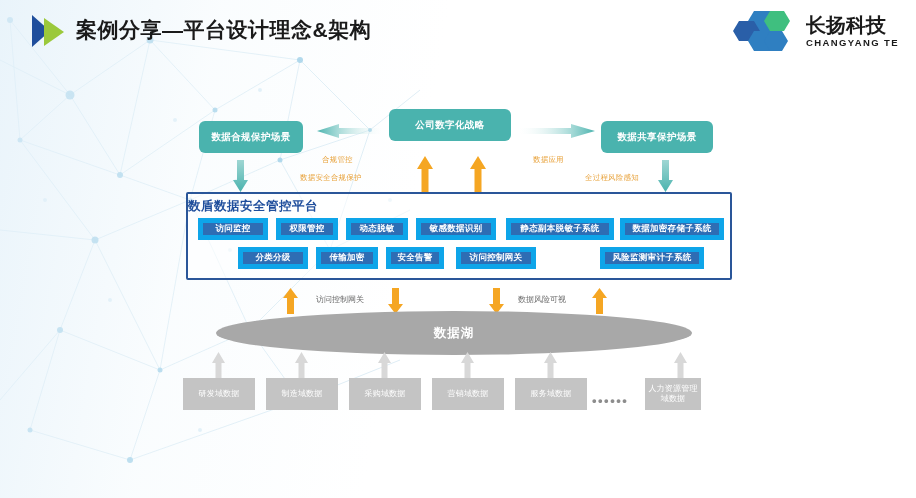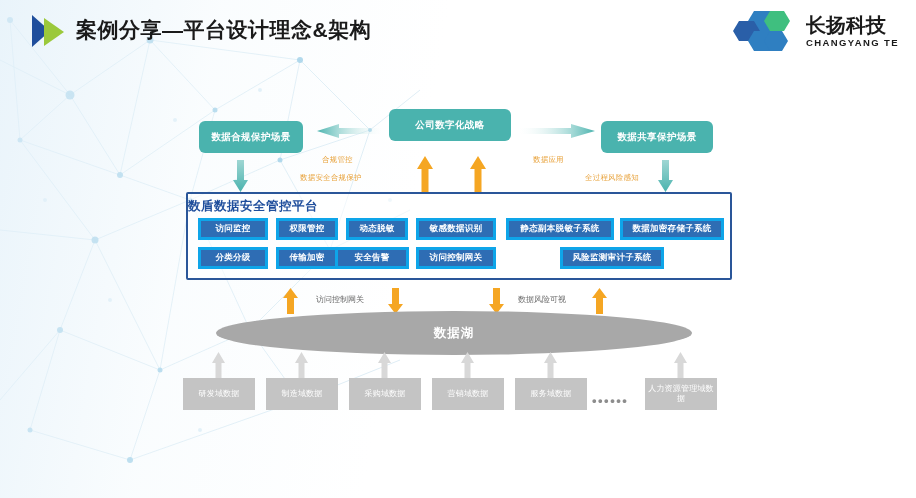--- a/index.html
+++ b/index.html
@@ -97,32 +97,32 @@
   }
   #platform-title {
     position: absolute; left: 0; right: 0; top: 4px;
     text-align: left;
     font-size: 12.5px; font-weight: bold; color: #1f4e9c;
     letter-spacing: 0.5px;
   }
   .mod {
     position: absolute;
     background: #2e6db4;
-    border: 3px solid #0ea5e9;
+    border: 5px solid #0ea5e9;
     color: #ffffff;
     font-size: 8.5px;
     font-weight: bold;
     display: flex; align-items: center; justify-content: center;
     letter-spacing: 0.3px;
     white-space: nowrap;
   }
   
   .r1 { top: 24px; height: 22px; }
   
-  .r2 { top: 53px; height: 22px; }
+  .r2 { top: 53px; height: 22px; margin-left: 40px; }
 
   
   .oarrow { position: absolute; width: 15px; height: 26px; }
   #o-up-1 { left: 283px; top: 288px; }
   #o-dn-1 { left: 388px; top: 288px; }
   #o-dn-2 { left: 489px; top: 288px; }
   #o-up-2 { left: 592px; top: 288px; }
   .ocap {
     position: absolute; font-size: 8px; color: #6b6b6b; white-space: nowrap;
   }
@@ -297,21 +297,21 @@
 
     <div class="mod r1" style="left:10px;width:70px;">访问监控</div>
     <div class="mod r1" style="left:88px;width:62px;">权限管控</div>
     <div class="mod r1" style="left:158px;width:62px;">动态脱敏</div>
     <div class="mod r1" style="left:228px;width:80px;">敏感数据识别</div>
     <div class="mod r1" style="left:318px;width:108px;">静态副本脱敏子系统</div>
     <div class="mod r1" style="left:432px;width:104px;">数据加密存储子系统</div>
 
     <div class="mod r2" style="left:10px;width:70px;">分类分级</div>
     <div class="mod r2" style="left:88px;width:62px;">传输加密</div>
-    <div class="mod r2" style="left:147px;width:74px;">安全告警</div>
+    <div class="mod r2" style="left:158px;width:58px;">安全告警</div>
     <div class="mod r2" style="left:228px;width:80px;">访问控制网关</div>
     <div class="mod r2" style="left:372px;width:104px;">风险监测审计子系统</div>
   </div>
 
   <svg class="oarrow" id="o-up-1" viewBox="0 0 15 26" preserveAspectRatio="none">
     <polygon points="7.5,0 15,10 11,10 11,26 4,26 4,10 0,10" fill="#f5a623"></polygon>
   </svg>
   <svg class="oarrow" id="o-dn-1" viewBox="0 0 15 26" preserveAspectRatio="none">
     <polygon points="4,0 11,0 11,16 15,16 7.5,26 0,16 4,16" fill="#f5a623"></polygon>
   </svg>
@@ -344,15 +344,15 @@
   <svg class="garrow" viewBox="0 0 13 26" preserveAspectRatio="none" style="left:674px;top:352px;">
     <polygon points="6.5,0 13,11 9.5,11 9.5,26 3.5,26 3.5,11 0,11" fill="#d8d8d8"></polygon>
   </svg>
 
   <div class="src" style="left:183px;top:378px;width:72px;height:32px;">研发域数据</div>
   <div class="src" style="left:266px;top:378px;width:72px;height:32px;">制造域数据</div>
   <div class="src" style="left:349px;top:378px;width:72px;height:32px;">采购域数据</div>
   <div class="src" style="left:432px;top:378px;width:72px;height:32px;">营销域数据</div>
   <div class="src" style="left:515px;top:378px;width:72px;height:32px;">服务域数据</div>
   <div id="dots">••••••</div>
-  <div class="src" style="left:645px;top:378px;width:72px;height:32px;">人力资源管理域数据</div>
+  <div class="src" style="left:645px;top:378px;width:56px;height:32px;">人力资源管理域数据</div>
 
 </div>
 
 </body></html>

